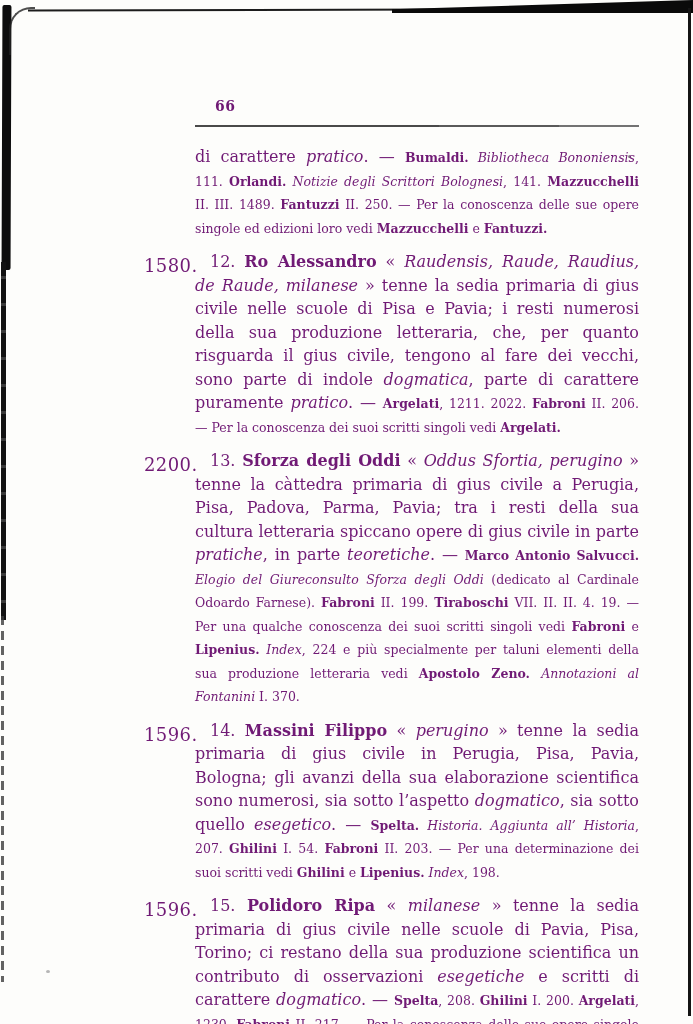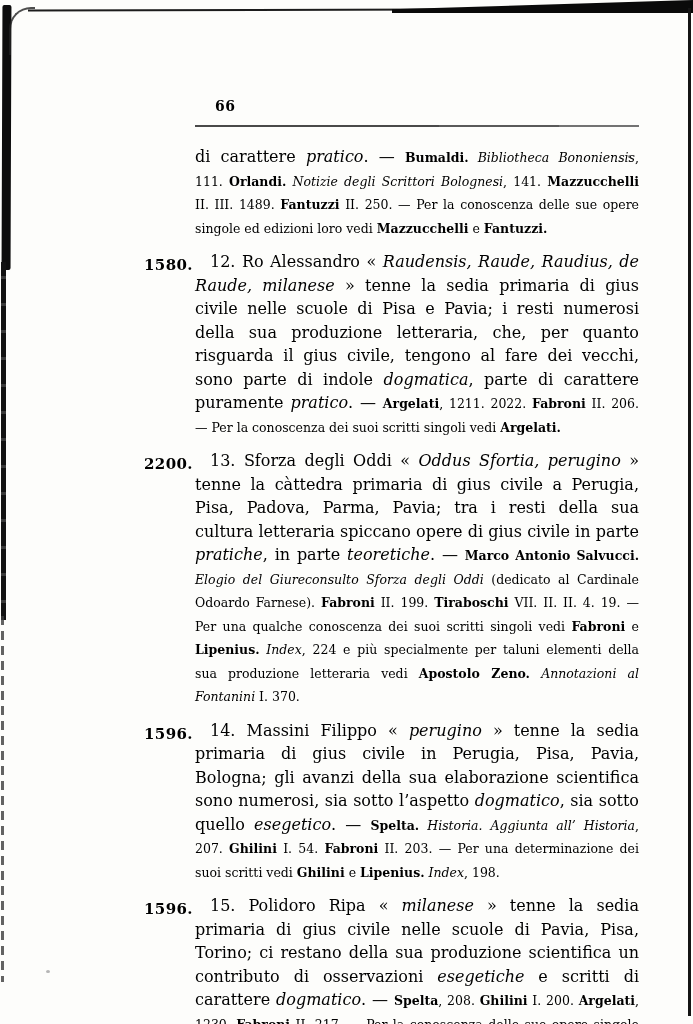--- a/index.html
+++ b/index.html
@@ -1,19 +1,19 @@
 <!DOCTYPE html>
 <html><head>
 <meta charset="utf-8">
 <style>
   html, body { margin:0; padding:0; background:#ffffff; }
   .page {
     position:relative; width:693px; height:1024px;
     background:#fdfdfb; overflow:hidden;
-    font-family:"DejaVu Serif", serif; color:#000000;
+    font-family:"DejaVu Serif", serif; color:#701a75;
   }
   
   .edge-left-top  { position:absolute; left:2px;  top:5px;   width:9px;  height:265px; background:#0d0d0d; border-radius:2px; transform:rotate(.2deg); }
   .edge-left-mid  { position:absolute; left:1px;  top:262px; width:5px;  height:358px;
                     background:repeating-linear-gradient(180deg,#121212 0 14px,#3a3a3a 14px 17px,#121212 17px 27px); }
   .edge-left-bot  { position:absolute; left:1px;  top:616px; width:3px;  height:366px; opacity:.8;
                     background:repeating-linear-gradient(180deg,#3c3c3c 0 9px,transparent 9px 15px); }
   .corner-curve   { position:absolute; left:9px;  top:7px;   width:24px; height:46px; opacity:.8;
                     border-left:2px solid #222; border-top:2px solid #222; border-top-left-radius:22px; }
   .edge-top-line  { position:absolute; left:28px; top:9px;   width:412px; height:2px; background:#1c1c1c; transform:rotate(-.12deg); }
@@ -24,22 +24,22 @@
   .speck-b        { position:absolute; left:46px;  top:970px; width:4px; height:3px; background:#b5b5b5; border-radius:50%; }
 
   
   .content  { position:absolute; left:195px; top:98px; width:444px; }
   .pageno   { font-weight:bold; font-size:14px; letter-spacing:.6px; margin-left:20px; }
   .rule     { margin-top:11px; height:2px; opacity:.85;
               background:linear-gradient(90deg,#2a2a2a 0 55%,#3d3d3d 55% 82%,#5a5a5a 82% 100%); }
   .entries  { margin-top:18px; }
   p.entry   { position:relative; margin:11px 0 6px 0; text-align:justify; font-size:16px; line-height:23.5px; }
   p.entry.indent { text-indent:15px; }
-  .margin-no { position:absolute; left:-51px; top:4px; font-size:15px; font-weight:bold; letter-spacing:.4px; text-indent:0; }
-  .seg-bb { font-weight:normal; }
+  .margin-no { position:absolute; left:-51px; top:4px; font-size:18px; font-weight:normal; letter-spacing:.4px; text-indent:0; }
+  .seg-bb { font-weight:bold; }
   .seg-bi { font-style:italic; }
   .seg-r, .seg-rb, .seg-ri { font-size:12.5px; line-height:20px; }
   .seg-rb { font-weight:bold; }
   .seg-ri { font-style:italic; }
 </style>
 </head>
 <body>
 
 <div class="page">
   <div class="edge-left-top"></div>

